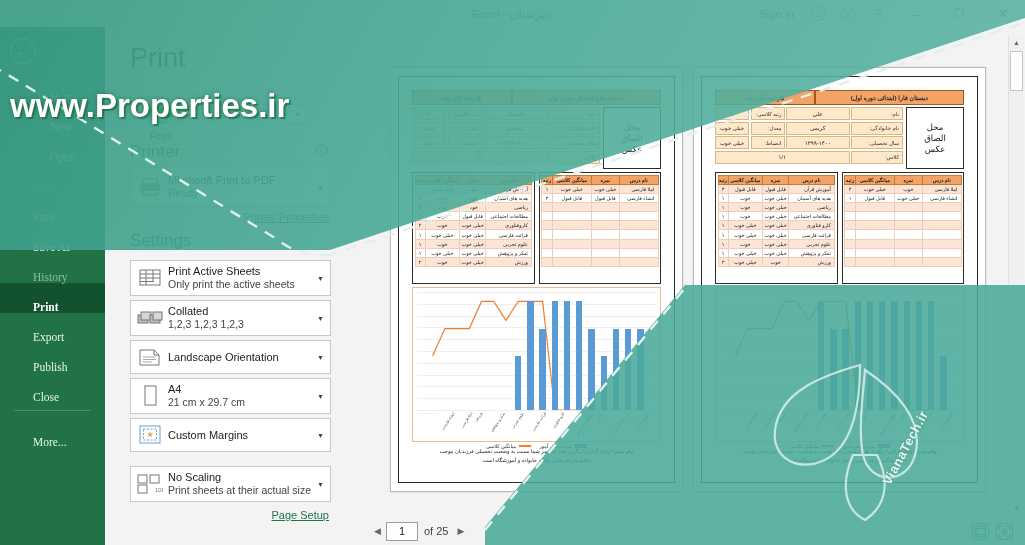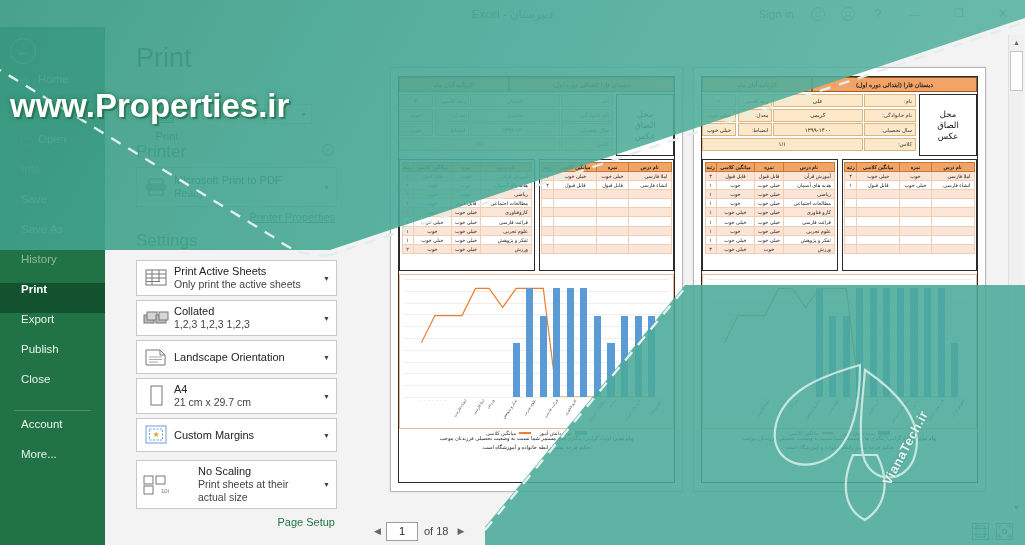--- a/index.html
+++ b/index.html
@@ -45,31 +45,31 @@
   .leftnav {
     position: absolute; top: 27px; left: 0; width: 105px; height: 518px;
     background: #217346;
   }
   .back-btn {
     position: absolute; top: 11px; left: 10px; width: 26px; height: 26px;
     border: 1.4px solid #cfe4d8; border-radius: 50%;
     color: #e9f4ee; font-size: 14px; display: flex; align-items: center; justify-content: center;
   }
   .nav-item {
-    height: 30px; display: flex; align-items: flex-start;
-    padding-left: 21px; color: #e8f3ec; font-size: 11.5px;
+    height: 30px; display: flex; align-items: flex-end;
+    padding-left: 33px; color: #e8f3ec; font-size: 11.5px; font-family: Liberation Serif, serif;
   }
   .nav-item.dim { color: #8fb8a1; }
   .nav-item.sel { background: #12522f; font-weight: bold; color: #ffffff; }
   .nav-item .nav-ico { width: 17px; font-size: 12px; color: #cfe4d8; }
   .nav-sep { height: 1px; background: #4b8f68; margin: 7px 14px; }
 
   
   .printpane {
-    position: absolute; top: 27px; left: 111px; width: 240px; height: 518px;
+    position: absolute; top: 27px; left: 105px; width: 240px; height: 518px;
     background: #f3f3f3;
   }
   .pp-h1 { font-size: 27px; color: #3b3b3b; padding: 16px 0 6px 25px; font-weight: normal; }
   .print-big {
     position: absolute; left: 25px; top: 62px; width: 62px; height: 62px;
     display: flex; flex-direction: column; align-items: center; justify-content: center;
   }
   .printer-glyph { font-size: 26px; color: #217346; line-height: 1; }
   .print-big .lbl { font-size: 11px; color: #3b3b3b; margin-top: 5px; }
   .copies-row {
@@ -103,21 +103,21 @@
   .pages-row {
     display: flex; align-items: center; margin: 5px 14px 5px 25px; font-size: 11px; color: #333;
   }
   .pages-row .pg-input {
     width: 62px; height: 21px; background: #fff; border: 1px solid #c8c8c8; margin: 0 6px;
     position: relative;
   }
   .pages-row .pg-input .sp { position: absolute; right: 4px; top: 3px; font-size: 7px; color: #777; line-height: 7px; }
   .pagesetup {
     text-align: right; padding: 7px 16px 0 0; font-size: 11px;
-    color: #217346; 
+    color: #217346; text-decoration: underline;
   }
   .printerprops {
     text-align: right; padding: 4px 16px 0 0; font-size: 11px;
     color: #217346; text-decoration: underline;
   }
 
   
   .preview {
     position: absolute; top: 27px; left: 345px; width: 680px; height: 518px;
     background: #f3f3f3;
@@ -125,21 +125,21 @@
   .pv-canvas {
     position: absolute; top: 40px; left: 45px; width: 595px; height: 455px;
   }
   .page {
     position: absolute; top: 0; width: 293px; height: 425px; background: #fff;
     border: 1px solid #b9b9b9; box-shadow: 0 0 2px rgba(0,0,0,.12);
     padding: 8px 7px;
   }
   .page.p-left { left: 0; }
   .page.p-right { left: 303px; }
-  .sheet { border: 1.4px solid #2b2b2b; width: 100%; height: 100%; padding: 0; direction: rtl; }
+  .sheet { border: 1.4px solid #2b2b2b; width: 100%; height: 100%; padding: 13px; direction: rtl; }
   .bannerrow { display: flex; height: 15px; }
   .banner {
     background: #f2a365; border: 1px solid #9c5a22; color: #2b2b2b;
     font-size: 6.2px; display: flex; align-items: center; justify-content: center;
     font-weight: bold;
   }
   .banner.b-right { width: 60%; }
   .banner.b-left { width: 40%; }
   .idblock { display: flex; margin-top: 2px; height: 62px; }
   .photo {
@@ -335,23 +335,20 @@
         </div>
         <div class="nav-item">
           <span>Publish</span>
         </div>
         <div class="nav-item">
           <span>Close</span>
         </div>
       </div>
     <div class="nav-sep"></div>
     <div id="nav-foot">
-        <div class="nav-item">
-          <span>Account</span>
-        </div>
         <div class="nav-item">
           <span>More...</span>
         </div>
       </div>
   </div>
 
   <div class="printpane">
     <div class="pp-h1">Print</div>
 
     <div class="print-big">
@@ -457,21 +454,21 @@
               <rect x="1" y="1" width="20" height="17" fill="#fff" stroke="#6a9fd8"></rect>
               <rect x="4.5" y="4" width="13" height="11" fill="none" stroke="#6a9fd8" stroke-dasharray="2 1.5"></rect>
               <text x="11" y="12" font-size="8" fill="#e0a32e" text-anchor="middle">★</text>
             </svg>
           </div>
           <div class="dtxt">
             <div class="l1">Custom Margins</div>
           </div>
           <div class="caret">▼</div>
         </div>
-        <div class="drop" style="margin-top: 8px; gap: 24px;">
+        <div class="drop" style="margin-top: 14px;">
           <div class="dico">
             <svg width="26" height="20" viewBox="0 0 26 20">
               <rect x="1" y="1" width="9" height="8" fill="#fff" stroke="#777"></rect>
               <rect x="13" y="1" width="9" height="8" fill="#fff" stroke="#777"></rect>
               <rect x="1" y="11" width="9" height="8" fill="#fff" stroke="#777"></rect>
               <text x="18" y="18" font-size="6" fill="#777">100</text>
             </svg>
           </div>
           <div class="dtxt">
             <div class="l1">No Scaling</div>
@@ -1051,21 +1048,21 @@
     <div class="vscroll">
       <div class="vs-up">▲</div>
       <div class="vs-thumb"></div>
       <div class="vs-dn">▼</div>
     </div>
 
     <div class="pv-bottom">
       <div class="pg-nav">
         <div class="pg-arrow">◀</div>
         <div class="pg-box">1</div>
-        <div class="pg-of">of 18</div>
+        <div class="pg-of">of 25</div>
         <div class="pg-arrow">▶</div>
       </div>
       <div class="pv-zoombtns">
         <div class="zbtn">
           <svg width="15" height="15" viewBox="0 0 15 15">
               <rect x="3" y="2" width="9" height="11" fill="none" stroke="#4a7f6e" stroke-width="1"></rect>
               <line x1="1" y1="4.5" x2="14" y2="4.5" stroke="#4a7f6e" stroke-width=".8"></line>
               <line x1="1" y1="10.5" x2="14" y2="10.5" stroke="#4a7f6e" stroke-width=".8"></line>
             </svg>
         </div>

